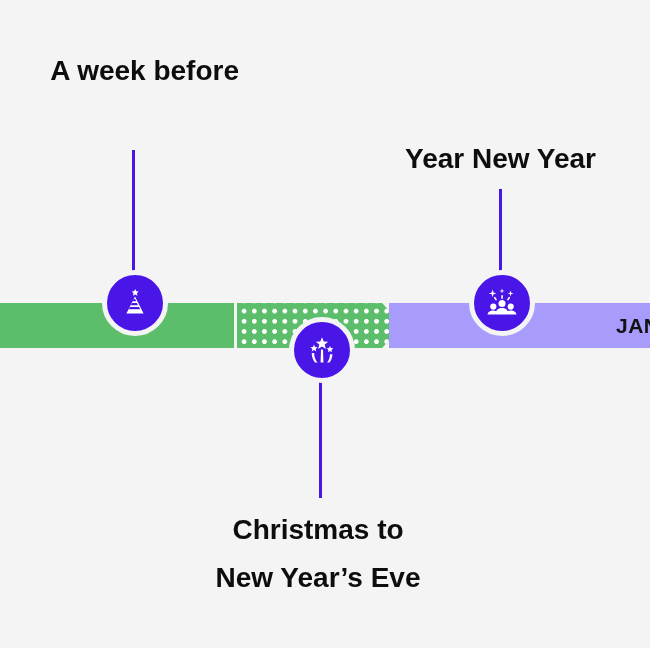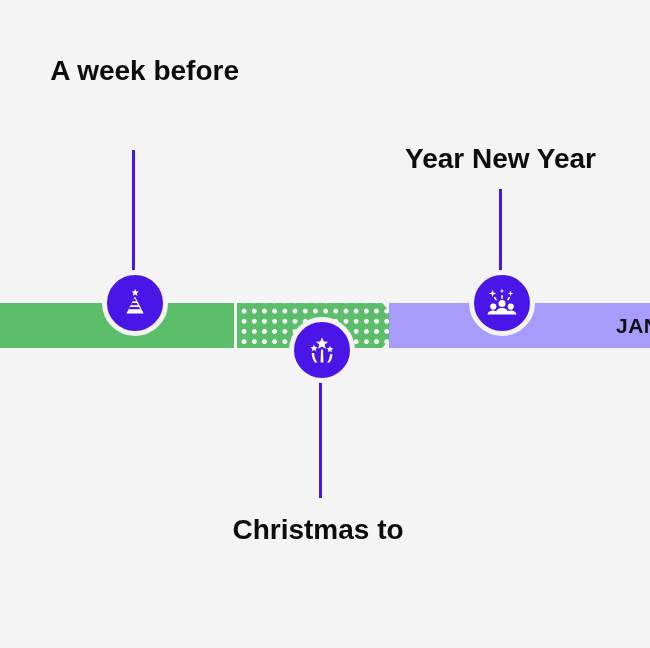--- a/index.html
+++ b/index.html
@@ -234,15 +234,16 @@
   <div class="label label-a-week-before-christmas">
     <span class="line">A week before</span>
   </div>
 
   <div class="label label-post-new-year">
     <span class="line">Year New Year</span>
   </div>
 
   <div class="label label-christmas-to-new-years-eve">
     <span class="line">Christmas to</span>
+    <span class="line">New Year’s Eve</span>
   </div>
 
 </div>
 
 </body></html>

